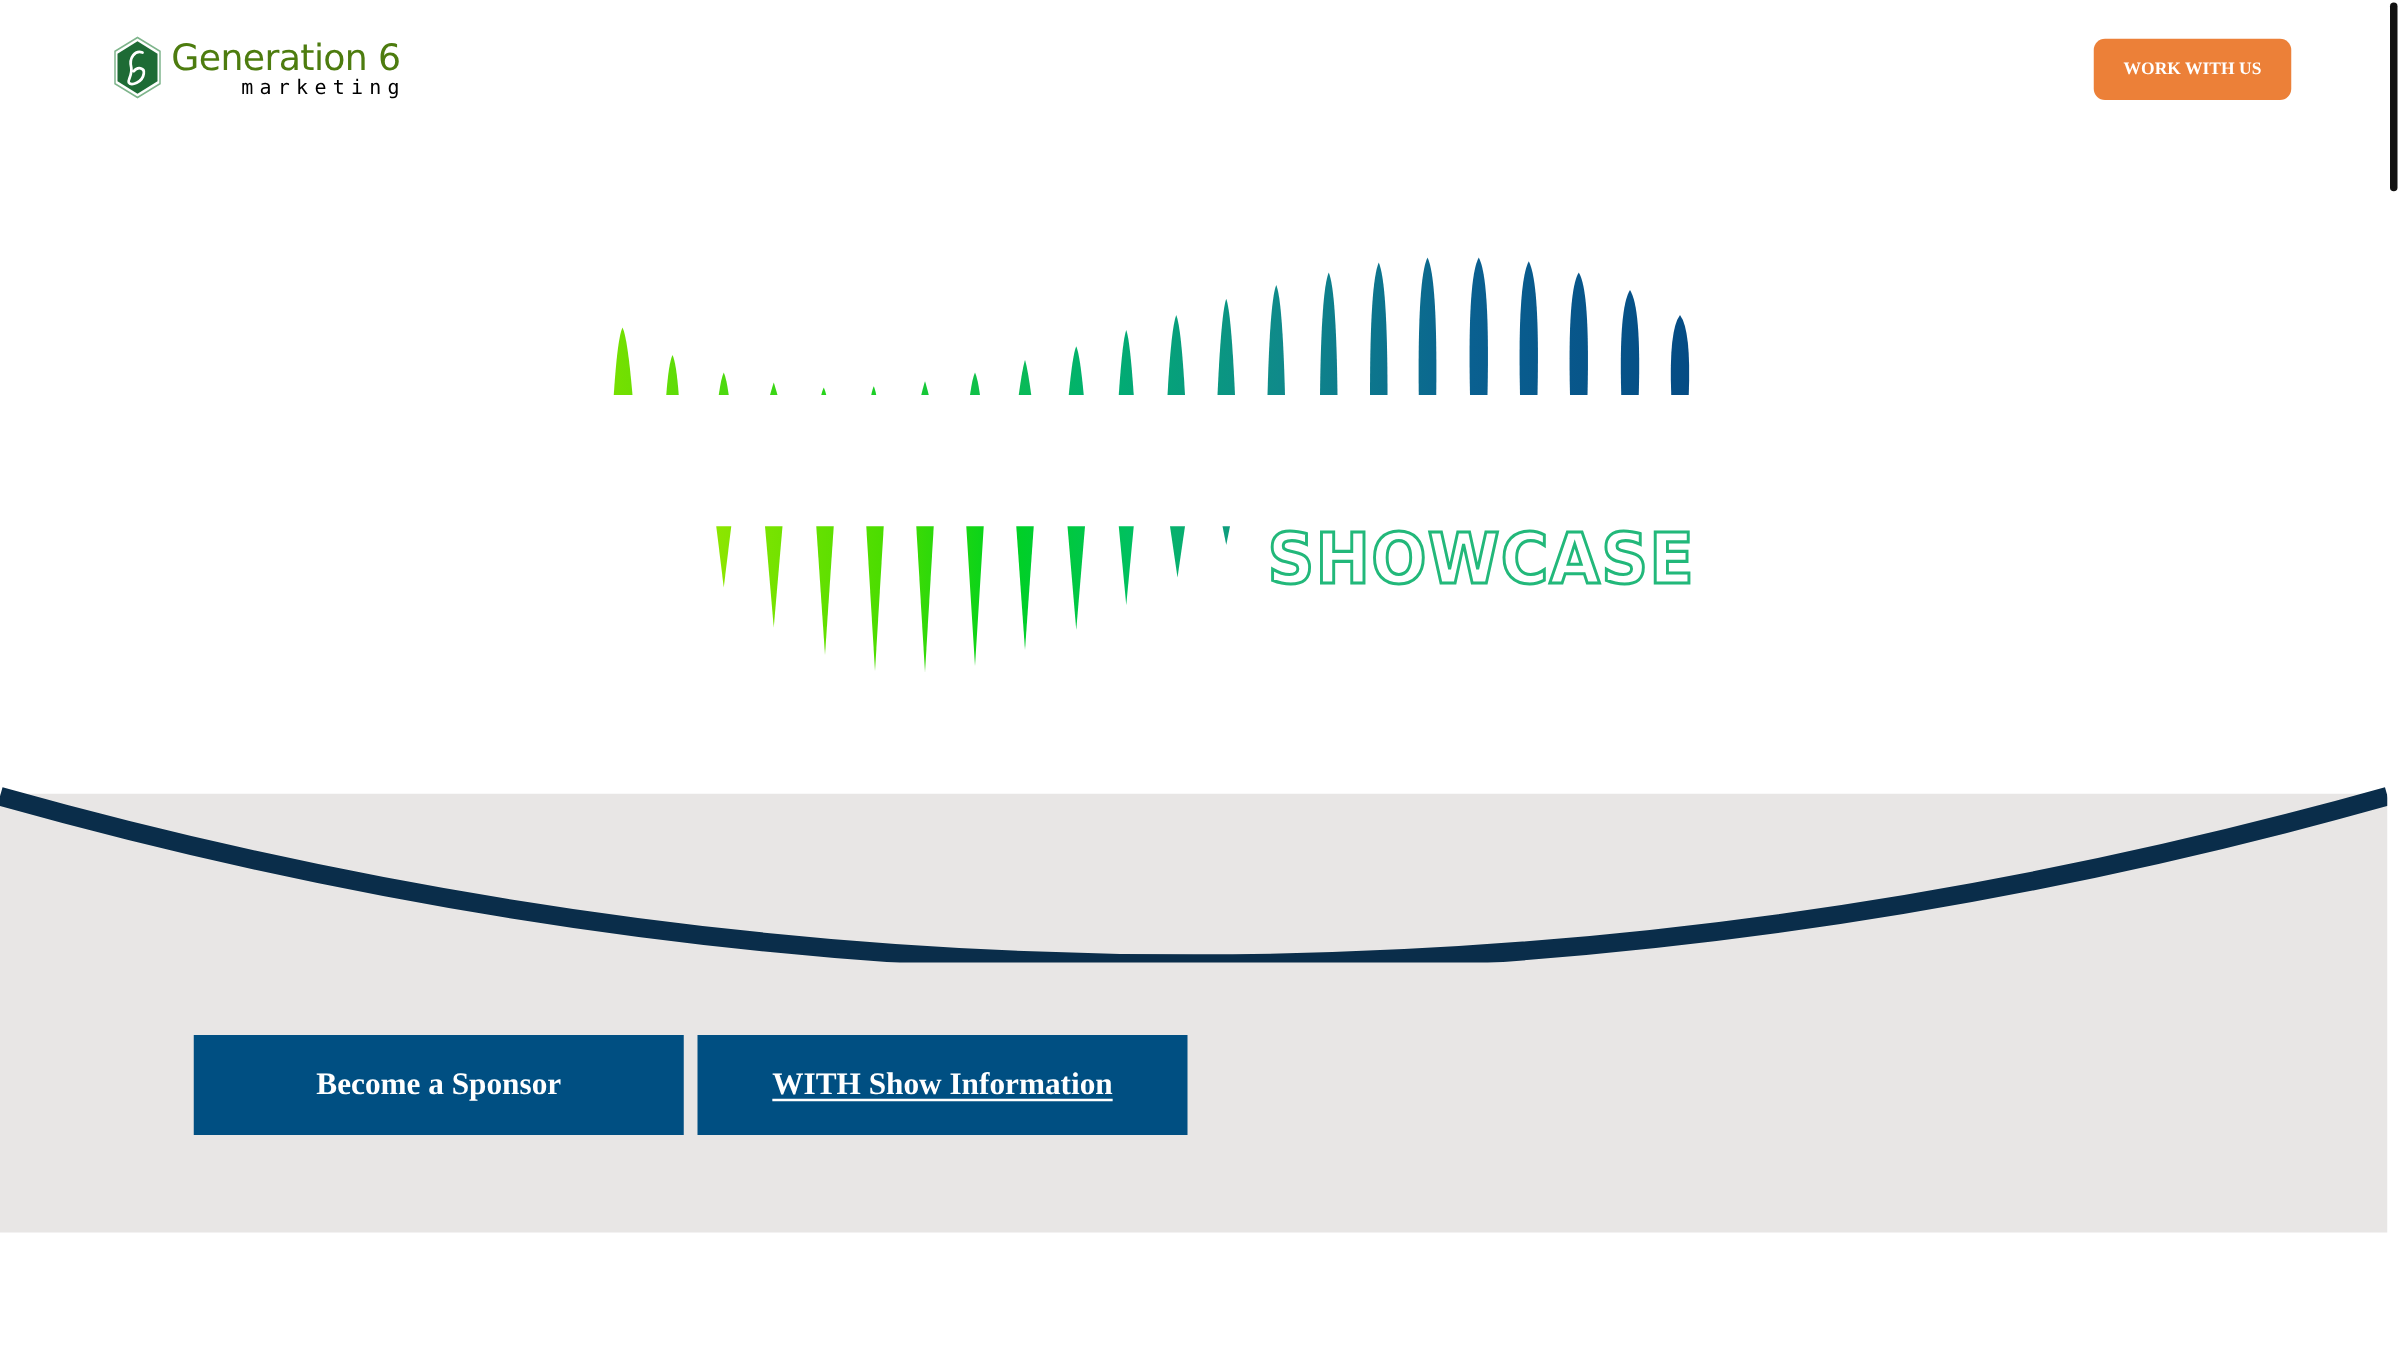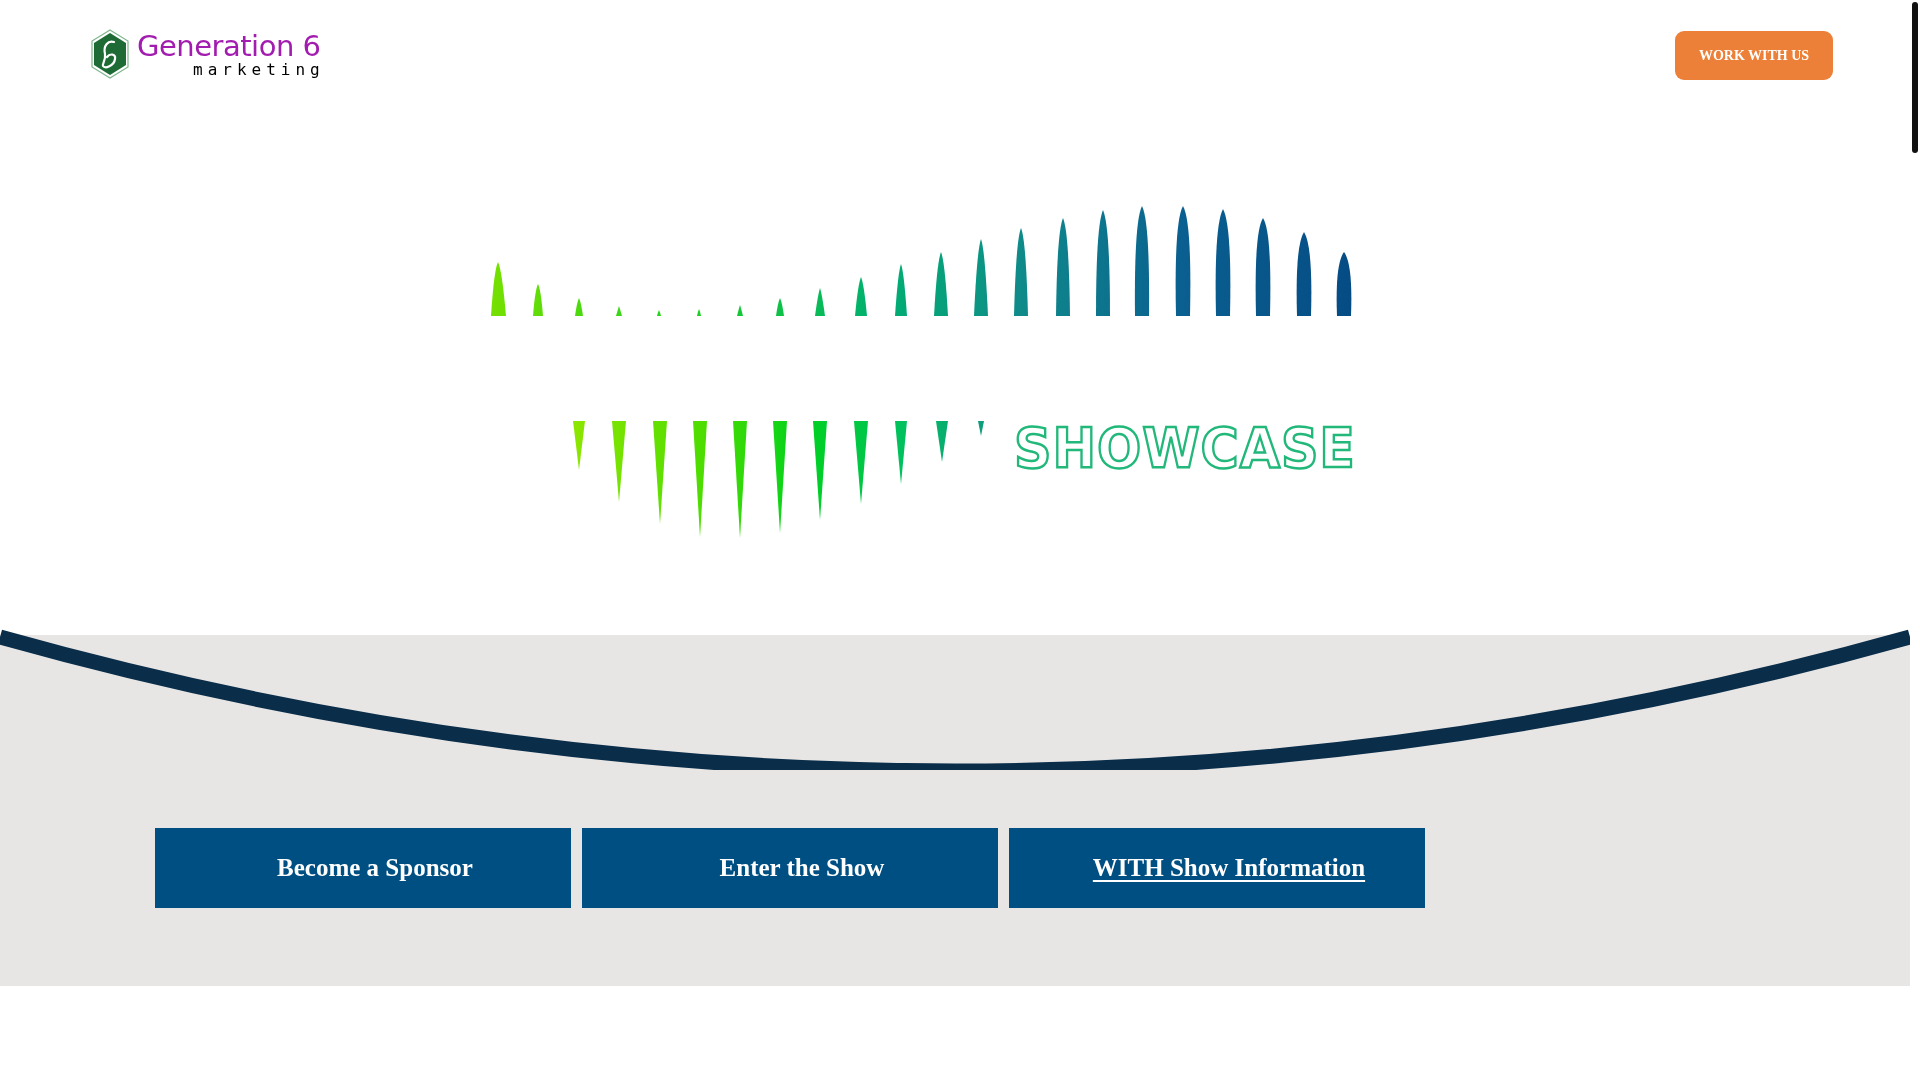--- a/index.html
+++ b/index.html
@@ -9,21 +9,21 @@
       font-family: "Liberation Serif", "DejaVu Serif", serif;
     }
     .page { position: absolute; left: 0; top: 0; width: 1910px; height: 1080px; background: #fff; }
 
     
     .logo { position: absolute; left: 90px; top: 28px; width: 230px; height: 54px; display: block; }
     .logo-hex { position: absolute; left: 0; top: 0; }
     .logo-title {
       position: absolute; left: 47px; top: 0px;
       font-family: "DejaVu Sans", "Liberation Sans", sans-serif;
-      font-size: 29px; color: #a21caf; letter-spacing: -0.5px; white-space: nowrap; line-height: 36px;
+      font-size: 29px; color: #4d7c0f; letter-spacing: -0.5px; white-space: nowrap; line-height: 36px;
     }
     .logo-sub {
       position: absolute; left: 103px; top: 32px;
       font-family: "DejaVu Sans Mono", "Liberation Mono", monospace;
       font-size: 16px; color: #000000; letter-spacing: 5px; white-space: nowrap; line-height: 20px;
     }
     .cta {
       position: absolute; left: 1675px; top: 31px; width: 158px; height: 49px;
       background: #ec8038; border-radius: 9px; border: none; color: #fff;
       font-family: "Liberation Serif", serif; font-weight: bold; font-size: 14px;
@@ -41,21 +41,21 @@
     }
 
     
     .band { position: absolute; left: 0; top: 635px; width: 1910px; height: 351px; background: #e8e6e5; }
     .curve { position: absolute; left: 0; top: 600px; }
 
     .btn-row { position: absolute; left: 155px; top: 828px; display: flex; gap: 11px; }
     .nav-btn {
       width: 392px; height: 80px; background: #004f82; color: #fff;
       display: flex; align-items: center; justify-content: center;
-      font-family: "Liberation Serif", serif; font-weight: bold; font-size: 25px; cursor: pointer; padding-left: 24px;
+      font-family: "Liberation Serif", serif; font-weight: bold; font-size: 25px; cursor: pointer;
     }
     .nav-btn.underlined span { text-decoration: underline; text-underline-offset: 4px; }
 
     
     .scrollbar { position: absolute; left: 1910px; top: 0; width: 10px; height: 1080px; background: #fff; }
     .scroll-thumb { position: absolute; left: 2px; top: 2px; width: 6px; height: 151px; background: #111; border-radius: 3px; }
   </style>
 </head>
 <body>
 
@@ -134,23 +134,20 @@
 
   <div class="band"></div>
   <svg class="curve" width="1910" height="170" viewBox="0 0 1910 170">
     <path d="M0,37 Q955,305 1910,37" fill="none" stroke="#0a2d4a" stroke-width="15"></path>
   </svg>
 
   <div class="btn-row">
     <a class="nav-btn">
       <span>Become a Sponsor</span>
     </a>
-    <a class="nav-btn">
-      <span>Enter the Show</span>
-    </a>
     <a class="nav-btn underlined">
       <span>WITH Show Information</span>
     </a>
   </div>
 </div>
 
 <div class="scrollbar">
   <div class="scroll-thumb"></div>
 </div>
 

